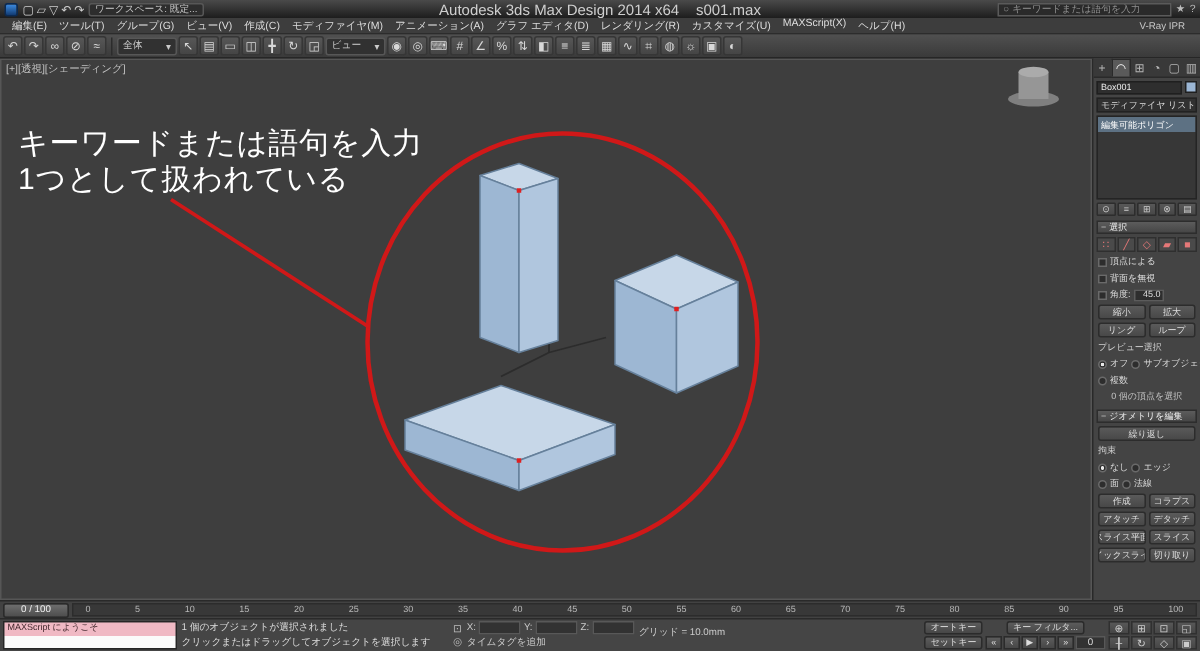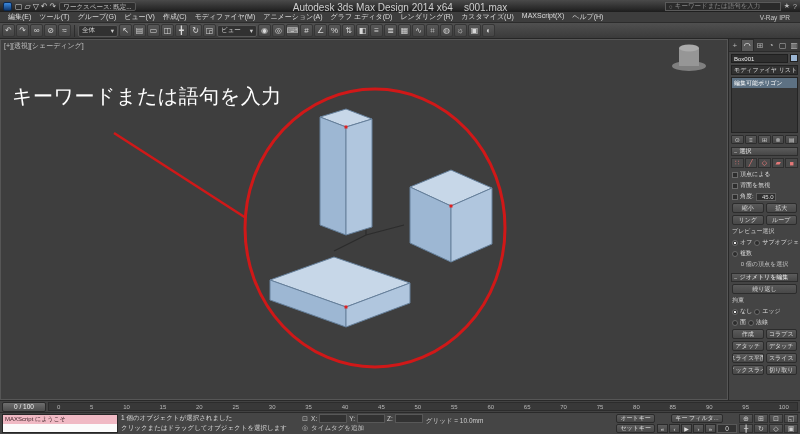--- a/index.html
+++ b/index.html
@@ -200,20 +200,21 @@
         <span class="tbtn">◐</span>
       </span>
   </div>
 
   <div class="main">
 
     <div class="viewport">
       <div class="vp-label">[+][透視][シェーディング]</div>
       <div class="annotation">
         <div>キーワードまたは語句を入力</div>
+        <div>1つとして扱われている</div>
       </div>
       <svg class="scene" width="728" height="361" viewBox="0 0 728 361">
 
         <g stroke="#2c2c2c" stroke-width="1.2">
           <line x1="366" y1="196" x2="404" y2="186"></line>
           <line x1="366" y1="196" x2="334" y2="212"></line>
           <line x1="366" y1="196" x2="366" y2="168"></line>
         </g>
 
         <g stroke="#66809b" stroke-width="1" stroke-linejoin="round">

